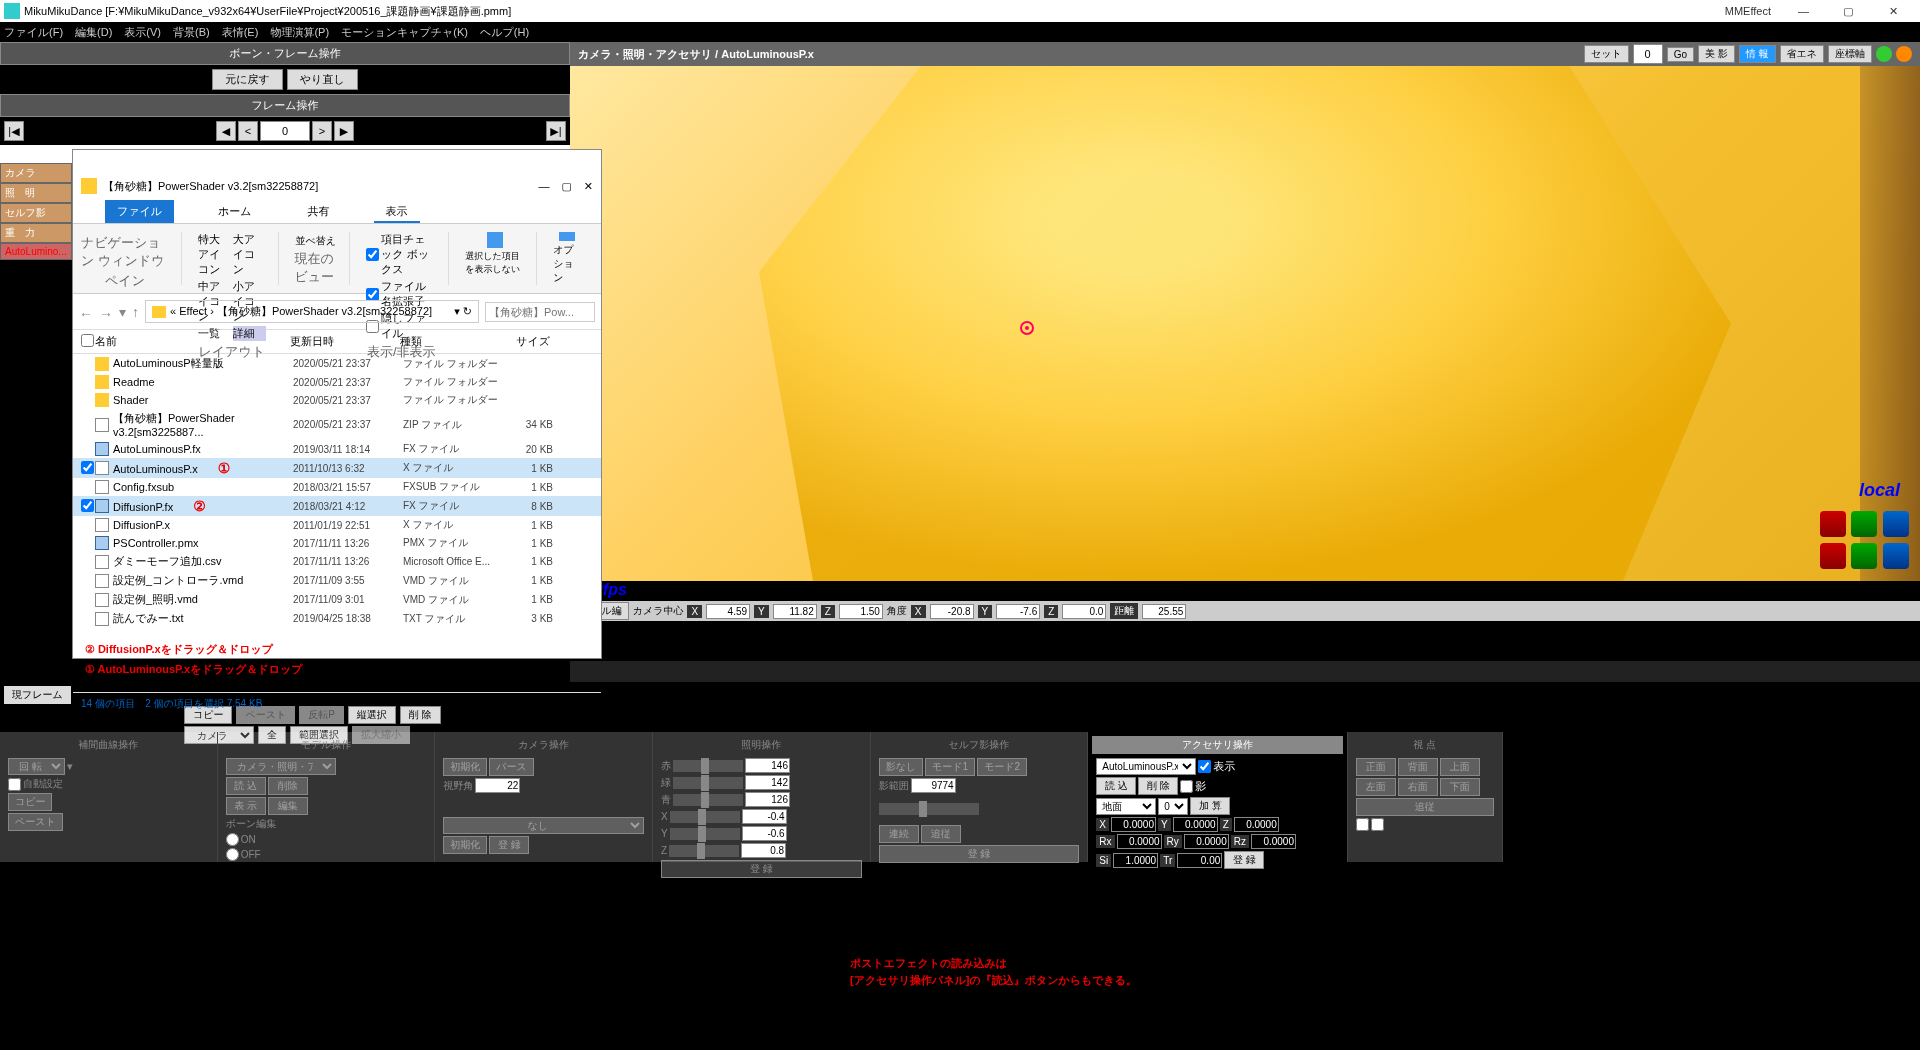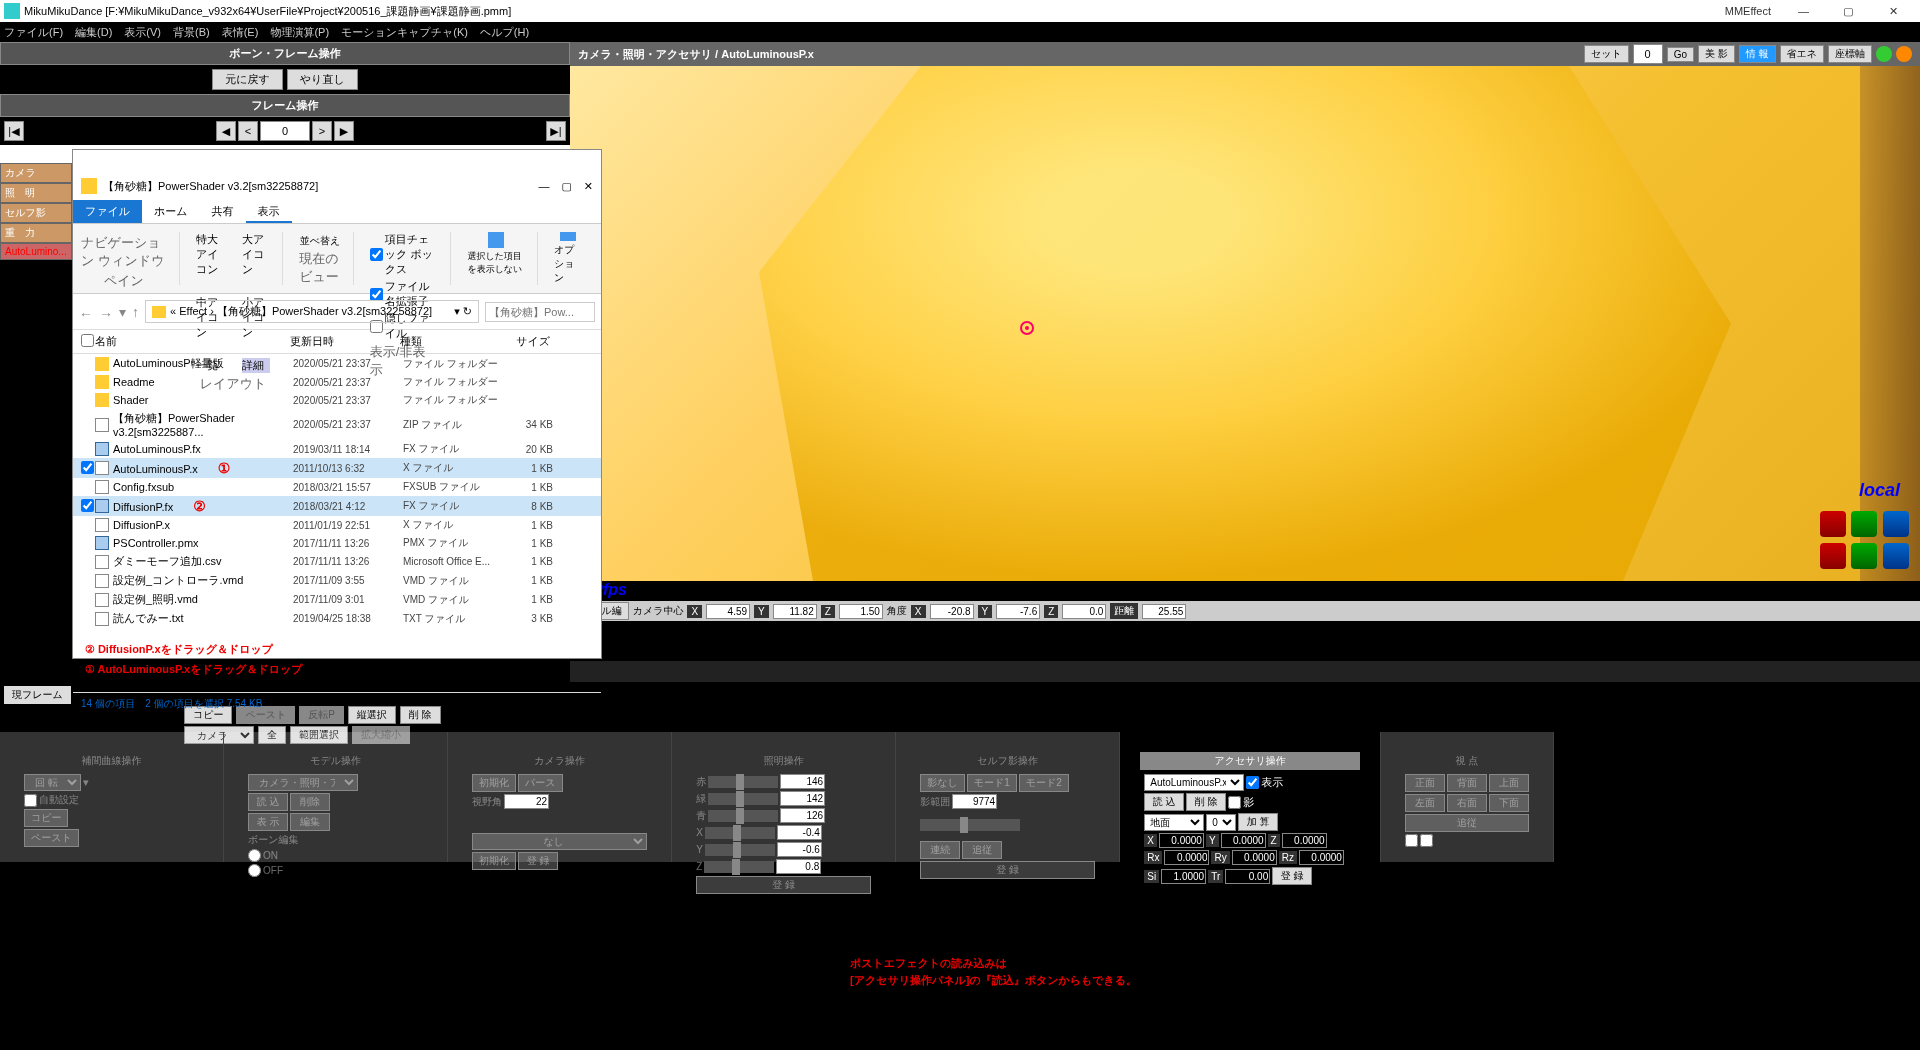--- a/index.html
+++ b/index.html
@@ -16,39 +16,39 @@
 
 .menubar { background: #000; color: #ccc; height: 20px; display: flex; align-items: center; padding: 0 4px; gap: 12px; }
 .menubar span { font-size: 11px; }
 
 
 .main-area { display: flex; height: 640px; }
 .left-panel { width: 570px; background: #000; position: relative; }
 .right-panel { flex: 1; background: #222; position: relative; }
 
 
-.bone-frame-header { background: #555; color: #fff; text-align: center; padding: 3px; border: 1px solid #888; font-weight: bold; }
+.bone-frame-header { background: #555; color: #fff; text-align: center; padding: 3px; border: 1px solid #888; }
 .bone-frame-controls { display: flex; justify-content: center; gap: 4px; padding: 4px; background: #000; }
 .frame-btn { background: #ddd; border: 1px solid #888; padding: 2px 12px; font-size: 11px; }
 .frame-nav { display: flex; justify-content: space-between; align-items: center; background: #000; padding: 4px; }
 .nav-btn { background: #ddd; border: 1px solid #888; width: 20px; height: 20px; display: flex; align-items: center; justify-content: center; }
 .frame-input { background: #fff; border: 1px solid #888; width: 50px; text-align: center; height: 20px; }
 
 
 .category-tabs { display: flex; flex-direction: column; background: #333; }
 .cat-tab { padding: 2px 4px; color: #fff; border: 1px solid #666; font-size: 10px; }
 .cat-tab.selected { background: #c66; }
 
 
 .explorer { position: absolute; top: 107px; left: 72px; width: 530px; height: 510px; background: #fff; border: 1px solid #888; z-index: 100; }
 .explorer-title { height: 28px; display: flex; align-items: center; padding: 0 8px; background: #fff; margin-top: 22px; }
 .explorer-title-icon { width: 16px; height: 16px; background: #fc3; margin-right: 6px; }
 .explorer-win-btns { margin-left: auto; display: flex; gap: 12px; }
 .explorer-ribbon-tabs { display: flex; height: 24px; border-bottom: 1px solid #ccc; }
-.ribbon-tab { padding: 4px 12px; font-size: 11px; }
+.ribbon-tab { padding: 4px 12px; font-size: 11px; margin-left: 32px; }
 .ribbon-tab.active { background: #1976d2; color: #fff; }
 .explorer-ribbon { background: #f5f5f5; padding: 8px; display: flex; gap: 16px; border-bottom: 1px solid #ccc; height: 70px; }
 .ribbon-group { display: flex; flex-direction: column; align-items: center; gap: 2px; border-right: 1px solid #ddd; padding-right: 12px; }
 .ribbon-group-label { font-size: 13px; color: #666; }
 .ribbon-icon { width: 16px; height: 16px; background: #49e; }
 .ribbon-check { font-size: 10px; display: flex; align-items: center; gap: 2px; }
 
 .explorer-nav { display: flex; align-items: center; padding: 6px; gap: 6px; border-bottom: 1px solid #ddd; }
 .nav-arrow { color: #888; font-size: 14px; }
 .breadcrumb { flex: 1; border: 1px solid #ccc; padding: 3px 6px; font-size: 11px; display: flex; align-items: center; gap: 4px; }
@@ -105,21 +105,21 @@
 
 
 .bottom-panel { height: 50px; background: #000; padding: 4px; }
 .frame-label { background: #ddd; padding: 2px 8px; font-size: 10px; display: inline-block; }
 .edit-controls { display: flex; gap: 4px; margin-left: 180px; margin-top: 2px; }
 .edit-btn { background: #ddd; border: 1px solid #888; padding: 1px 8px; font-size: 10px; }
 .edit-btn.disabled { background: #888; color: #555; }
 
 
 .lower-panels { display: flex; height: 130px; background: #000; }
-.panel-section { flex: 1; background: rgba(255,255,255,0.2); padding: 20px; border-right: 1px solid #444; }
+.panel-section { flex: 1; background: rgba(255,255,255,0.2); padding: 4px; border-right: 1px solid #444; }
 .panel-section.active { background: #000; }
 .panel-title { color: #888; text-align: center; font-size: 10px; padding: 2px; }
 .panel-title.active { color: #fff; }
 .panel-controls { display: flex; flex-direction: column; gap: 2px; padding: 4px; }
 .panel-row { display: flex; gap: 2px; align-items: center; }
 .panel-btn { background: #ddd; border: 1px solid #888; padding: 1px 6px; font-size: 10px; min-width: 40px; text-align: center; }
 .panel-btn.ghost { background: rgba(200,200,200,0.3); color: rgba(255,255,255,0.4); }
 .panel-select { background: #fff; border: 1px solid #888; font-size: 10px; padding: 1px; }
 .panel-input { background: #fff; border: 1px solid #888; width: 45px; font-size: 10px; text-align: right; padding: 1px; }
 .panel-input.dark { background: #000; color: #fff; }
@@ -201,21 +201,21 @@
         <div class="ribbon-tab">共有</div>
         <div class="ribbon-tab" style="border-bottom:2px solid #1976d2">表示</div>
       </div>
       <div class="explorer-ribbon">
         <div class="ribbon-group">
           <div class="ribbon-icon" style="width:24px;height:24px"></div>
           <div class="ribbon-group-label">ナビゲーション ウィンドウ</div>
           <div class="ribbon-group-label">ペイン</div>
         </div>
         <div class="ribbon-group">
-          <div style="display:grid;grid-template-columns:auto auto;gap:18px;font-size:10px">
+          <div style="display:grid;grid-template-columns:auto auto;gap:2px;font-size:10px">
             <span>特大アイコン</span>
             <span>大アイコン</span>
             <span>中アイコン</span>
             <span>小アイコン</span>
             <span>一覧</span>
             <span style="background:#cce">詳細</span>
           </div>
           <div class="ribbon-group-label">レイアウト</div>
         </div>
         <div class="ribbon-group">

